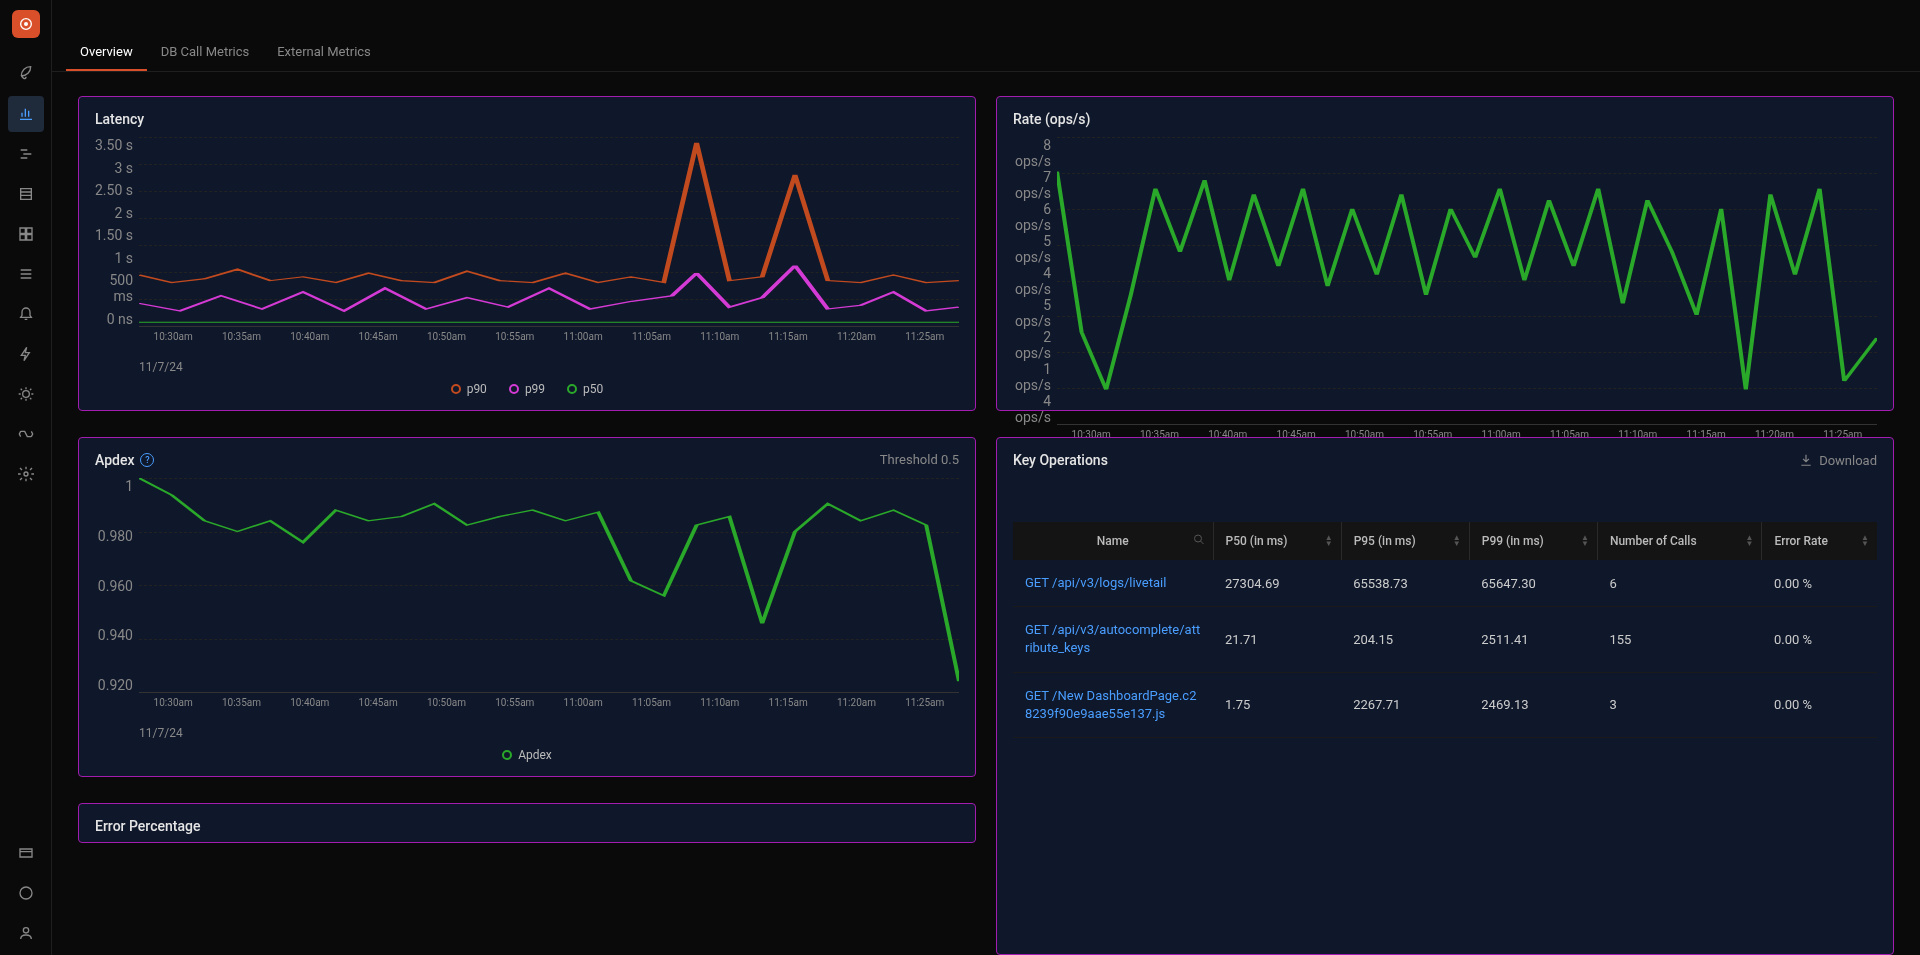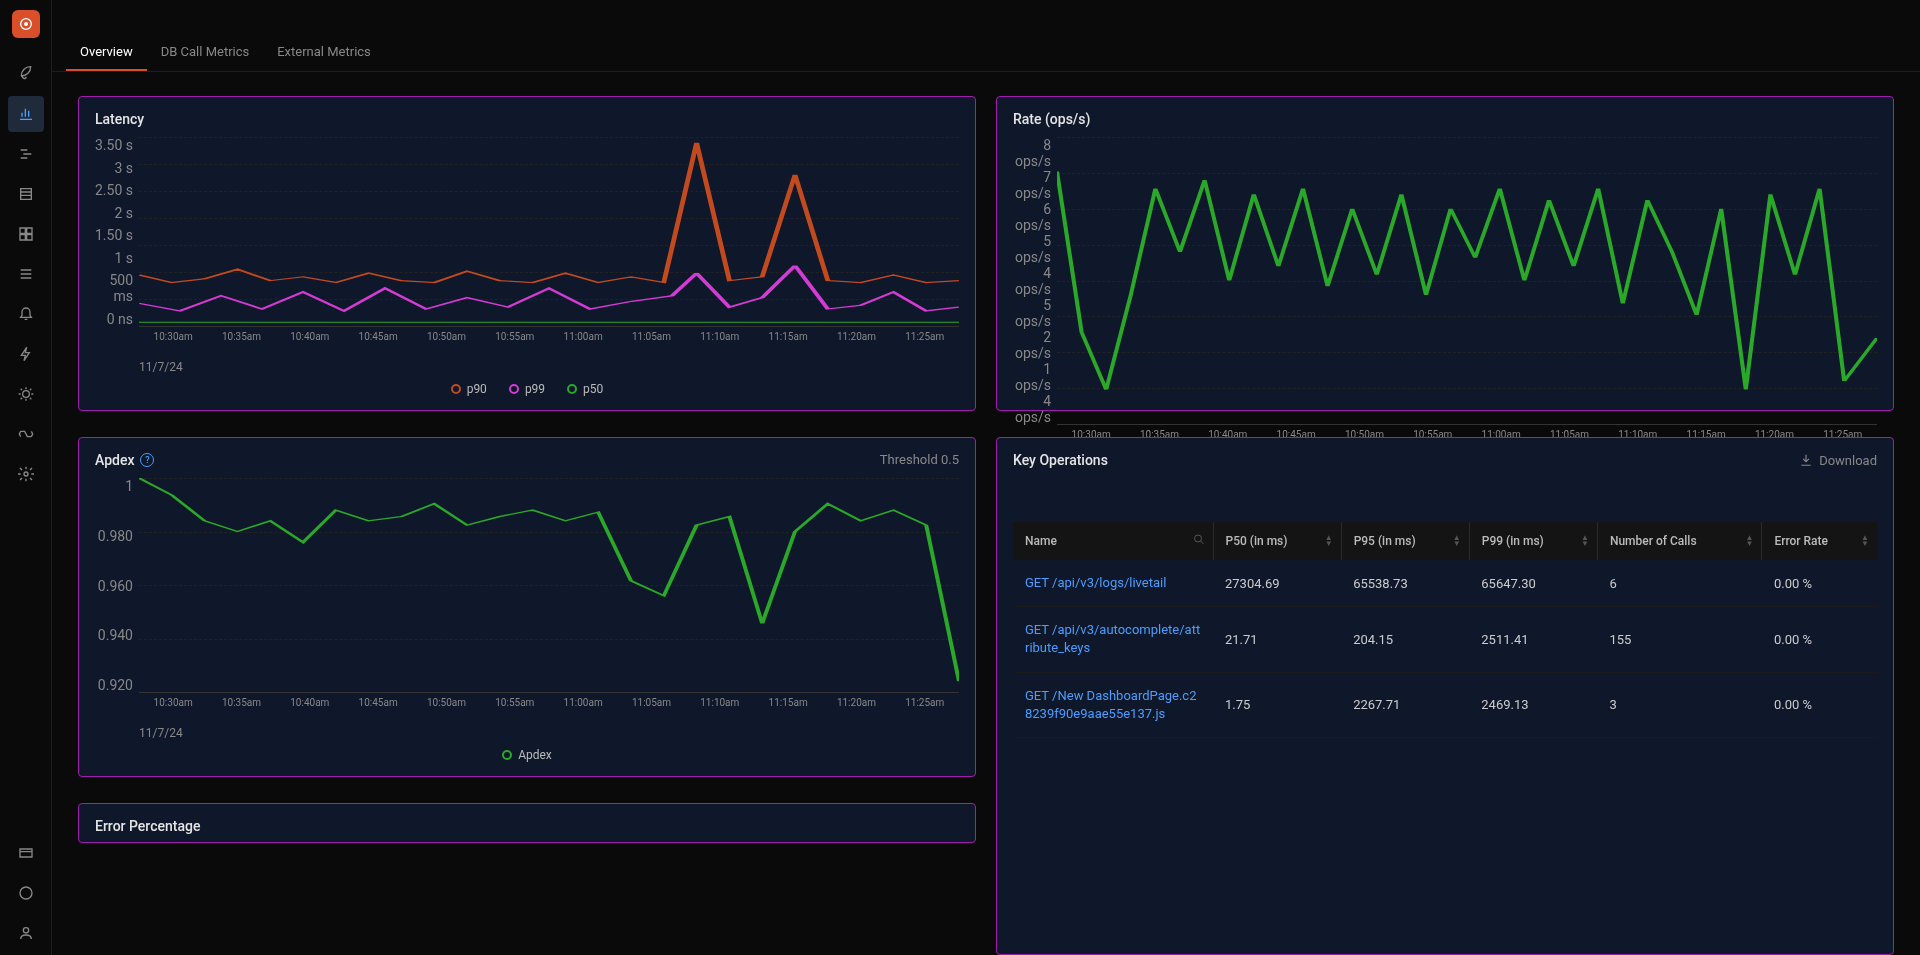--- a/index.html
+++ b/index.html
@@ -216,21 +216,21 @@
   th {
     padding: 12px 12px;
     font-size: 12px;
     font-weight: 500;
     color: #bbb;
     text-align: left;
     border-right: 1px solid #2a2a2a;
     position: relative;
   }
   th:last-child { border-right: none; }
-  th.name-col { width: 200px; }
+  th.name-col { width: 200px; text-align: center; }
   .sort-icon {
     position: absolute;
     right: 8px;
     top: 50%;
     transform: translateY(-50%);
     color: #555;
     display: flex;
     flex-direction: column;
     line-height: 6px;
     font-size: 8px;

